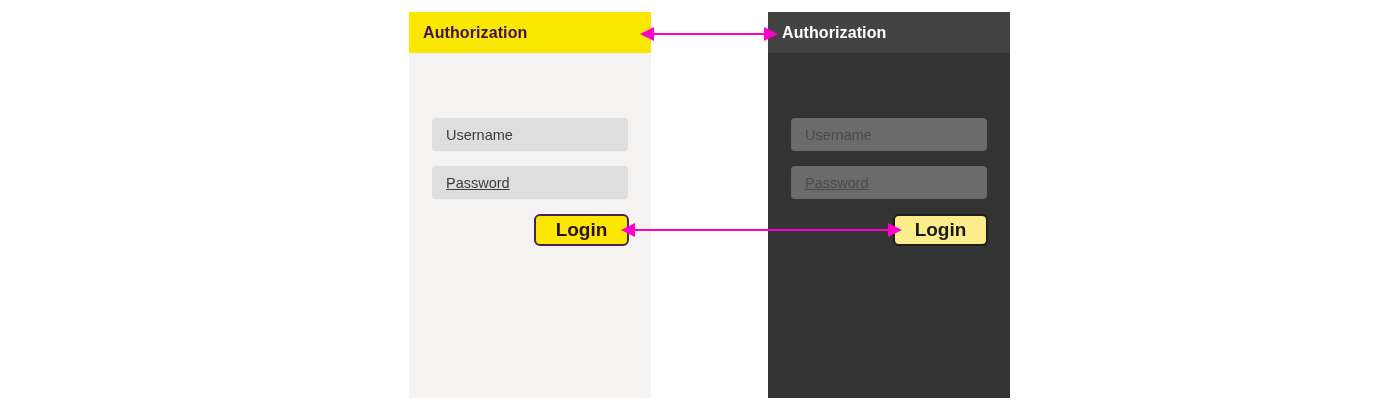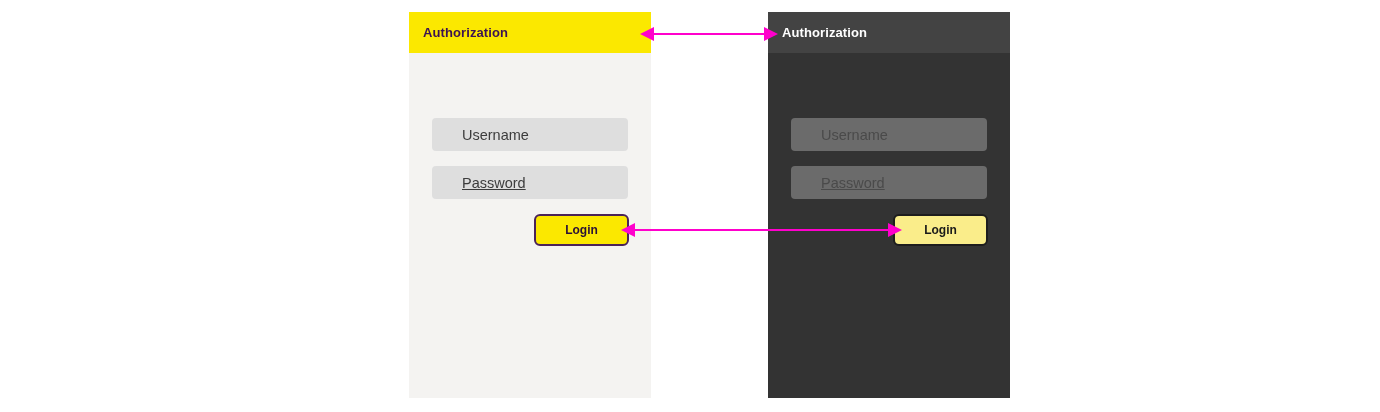--- a/index.html
+++ b/index.html
@@ -49,38 +49,38 @@
     align-items: center;
     padding-left: 14px;
   }
   .panel-light .panel-header {
     background: #fbe800;
   }
   .panel-dark .panel-header {
     background: #434343;
   }
   .panel-title {
-    font-size: 13px;
+    font-size: 16px;
     font-weight: bold;
     letter-spacing: 0.1px;
   }
   .panel-light .panel-title { color: #3b1252; }
   .panel-dark  .panel-title { color: #ffffff; }
 
   
   .field {
     position: absolute;
     left: 23px;
     width: 196px;
     height: 33px;
     border-radius: 4px;
     box-sizing: border-box;
     display: flex;
     align-items: center;
-    padding-left: 30px;
+    padding-left: 14px;
     font-size: 14.5px;
   }
   .field-username { top: 106px; }
   .field-password { top: 154px; text-decoration: underline; }
 
   .panel-light .field {
     background: #dedede;
     color: #3c3c3c;
   }
   .panel-dark .field {
@@ -92,21 +92,21 @@
   .login-btn {
     position: absolute;
     top: 202px;
     width: 95px;
     height: 32px;
     border-radius: 6px;
     box-sizing: border-box;
     display: flex;
     align-items: center;
     justify-content: center;
-    font-size: 12px;
+    font-size: 19px;
     font-weight: bold;
     cursor: pointer;
   }
   .panel-light .login-btn {
     left: 125px;
     background: #fbe800;
     border: 2px solid #4a2358;
     color: #2a1036;
   }
   .panel-dark .login-btn {

